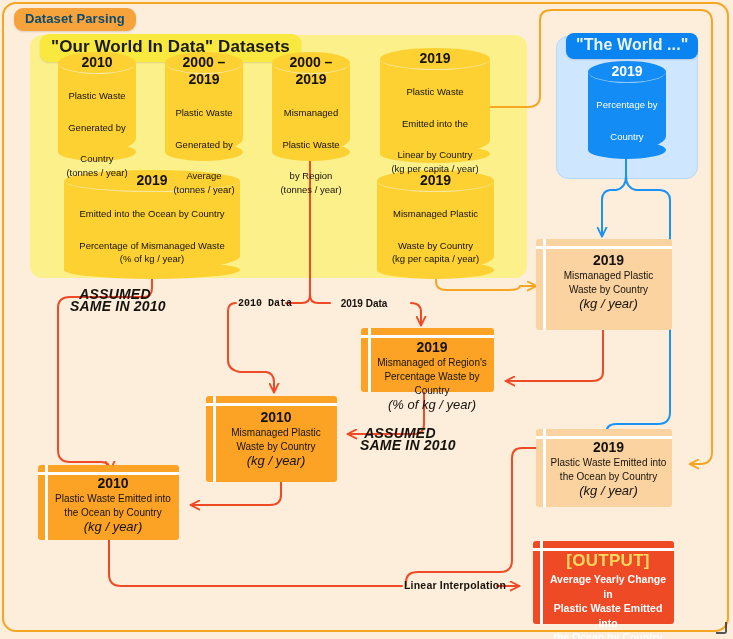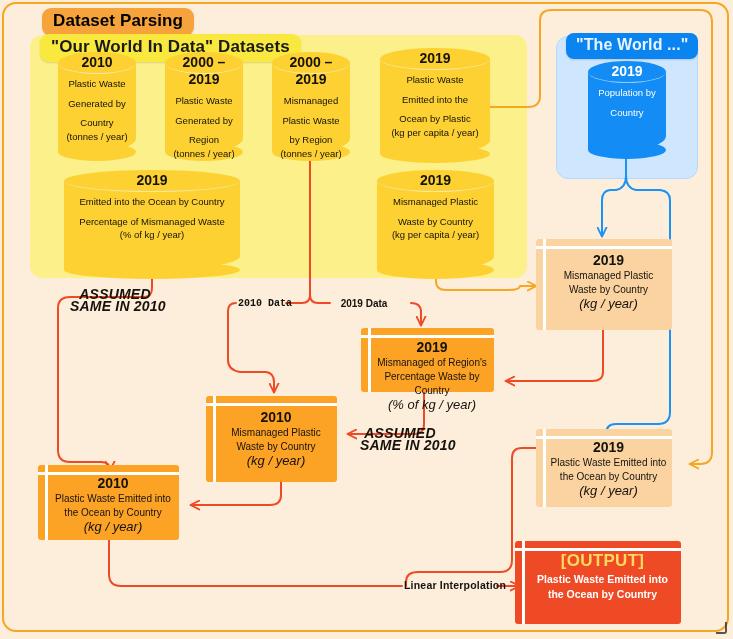--- a/index.html
+++ b/index.html
@@ -31,21 +31,21 @@
     background:#cfe6ff;border:1px solid #b4d8ff;border-radius:12px;
   }
 
   
   .chip{
     position:absolute;display:inline-block;white-space:nowrap;
     border-radius:9px;padding:3px 11px 5px 11px;
     font-weight:700;letter-spacing:.1px;
     box-shadow:0 1px 2px rgba(0,0,0,.13);
   }
-  .chip-main{left:14px;top:8px;background:#f7a33c;color:#000000;font-size:17px;margin-left:28px;}
+  .chip-main{left:14px;top:8px;background:#f7a33c;color:#0c4a6e;font-size:13px;}
   .chip-owid{left:40px;top:34px;background:#f9e93f;color:#1a1a1a;font-size:17px;}
   .chip-world{left:566px;top:33px;background:#0a84f0;color:#eaf4ff;font-size:16px;
      border-radius:8px;padding:3px 10px 5px 10px;}
 
   
   .cyl{position:absolute;}
   .cyl .body{
     position:absolute;left:0;right:0;top:11px;bottom:0;
     background:#fcd131;border-radius:0 0 50%/0 0 14px 14px;
   }
@@ -56,21 +56,21 @@
   .cyl .top{
     position:absolute;left:0;right:0;top:0;height:22px;
     background:#fcd131;border-radius:50%;
     border-bottom:1.5px solid #f8e7a0;box-sizing:border-box;
   }
   .cyl .txt{
     position:absolute;left:4px;right:4px;top:2px;
     text-align:center;color:#16120c;z-index:3;
   }
   .cyl .yr{font-size:14px;font-weight:700;line-height:17px;}
-  .cyl .ln{font-size:9.5px;line-height:13.5px;margin-top:6px;}
+  .cyl .ln{font-size:9.5px;line-height:13.5px;margin-top:18px;}
   .cyl .unit{font-size:9.5px;line-height:13.5px;}
 
   
   .cyl.blue .body,.cyl.blue .body::after,.cyl.blue .top{background:#138cf5;}
   .cyl.blue .top{border-bottom-color:#8fc8fb;}
   .cyl.blue .txt{color:#ffffff;}
 
   
   .tbox{position:absolute;}
   .tbox .frame{position:absolute;inset:0;background:#fca326;border-radius:3px;}
@@ -173,21 +173,21 @@
     </div>
   </div>
 
   <div class="cyl" style="left:165px;top:52px;width:78px;height:100px;">
     <div class="body"></div>
     <div class="top"></div>
     <div class="txt">
       <div class="yr">2000 – 2019</div>
       <div class="ln">Plastic Waste</div>
       <div class="ln">Generated by</div>
-      <div class="ln">Region</div>
+      <div class="ln">Average</div>
       <div class="unit">(tonnes / year)</div>
     </div>
   </div>
 
   <div class="cyl" style="left:272px;top:52px;width:78px;height:100px;">
     <div class="body"></div>
     <div class="top"></div>
     <div class="txt">
       <div class="yr">2000 – 2019</div>
       <div class="ln">Mismanaged</div>
@@ -197,21 +197,21 @@
     </div>
   </div>
 
   <div class="cyl" style="left:380px;top:48px;width:110px;height:106px;">
     <div class="body"></div>
     <div class="top"></div>
     <div class="txt">
       <div class="yr">2019</div>
       <div class="ln">Plastic Waste</div>
       <div class="ln">Emitted into the</div>
-      <div class="ln">Ocean by Plastic</div>
+      <div class="ln">Linear by Country</div>
       <div class="unit">(kg per capita / year)</div>
     </div>
   </div>
 
   <div class="cyl" style="left:64px;top:170px;width:176px;height:100px;">
     <div class="body"></div>
     <div class="top"></div>
     <div class="txt">
       <div class="yr">2019</div>
       <div class="ln">Emitted into the Ocean by Country</div>
@@ -229,21 +229,21 @@
       <div class="ln">Waste by Country</div>
       <div class="unit">(kg per capita / year)</div>
     </div>
   </div>
 
   <div class="cyl blue" style="left:588px;top:61px;width:78px;height:89px;">
     <div class="body"></div>
     <div class="top"></div>
     <div class="txt">
       <div class="yr">2019</div>
-      <div class="ln">Population by</div>
+      <div class="ln">Percentage by</div>
       <div class="ln">Country</div>
     </div>
   </div>
 
   <div class="tbox peach" style="left:536px;top:239px;width:136px;height:91px;">
     <div class="frame"></div>
     <div class="sep-h"></div>
     <div class="sep-v"></div>
     <div class="txt">
       <div class="yr">2019</div>
@@ -295,26 +295,27 @@
     <div class="sep-h"></div>
     <div class="sep-v"></div>
     <div class="txt" style="top:9px;">
       <div class="yr">2019</div>
       <div class="ln">Plastic Waste Emitted into</div>
       <div class="ln">the Ocean by Country</div>
       <div class="unit">(kg / year)</div>
     </div>
   </div>
 
-  <div class="tbox output" style="left:515px;top:541px;width:141px;height:83px;padding-left:25px;">
+  <div class="tbox output" style="left:533px;top:541px;width:141px;height:83px;">
     <div class="frame"></div>
     <div class="sep-h"></div>
     <div class="sep-v"></div>
     <div class="txt" style="top:9px;">
       <div class="yr">[OUTPUT]</div>
+      <div class="ln">Average Yearly Change in</div>
       <div class="ln">Plastic Waste Emitted into</div>
       <div class="ln">the Ocean by Country</div>
 
     </div>
   </div>
 
   <div class="elabel" style="left:70px;top:288px;width:90px;">ASSUMED
 SAME IN 2010</div>
 
   <div class="elabel" style="left:360px;top:427px;width:80px;">ASSUMED

